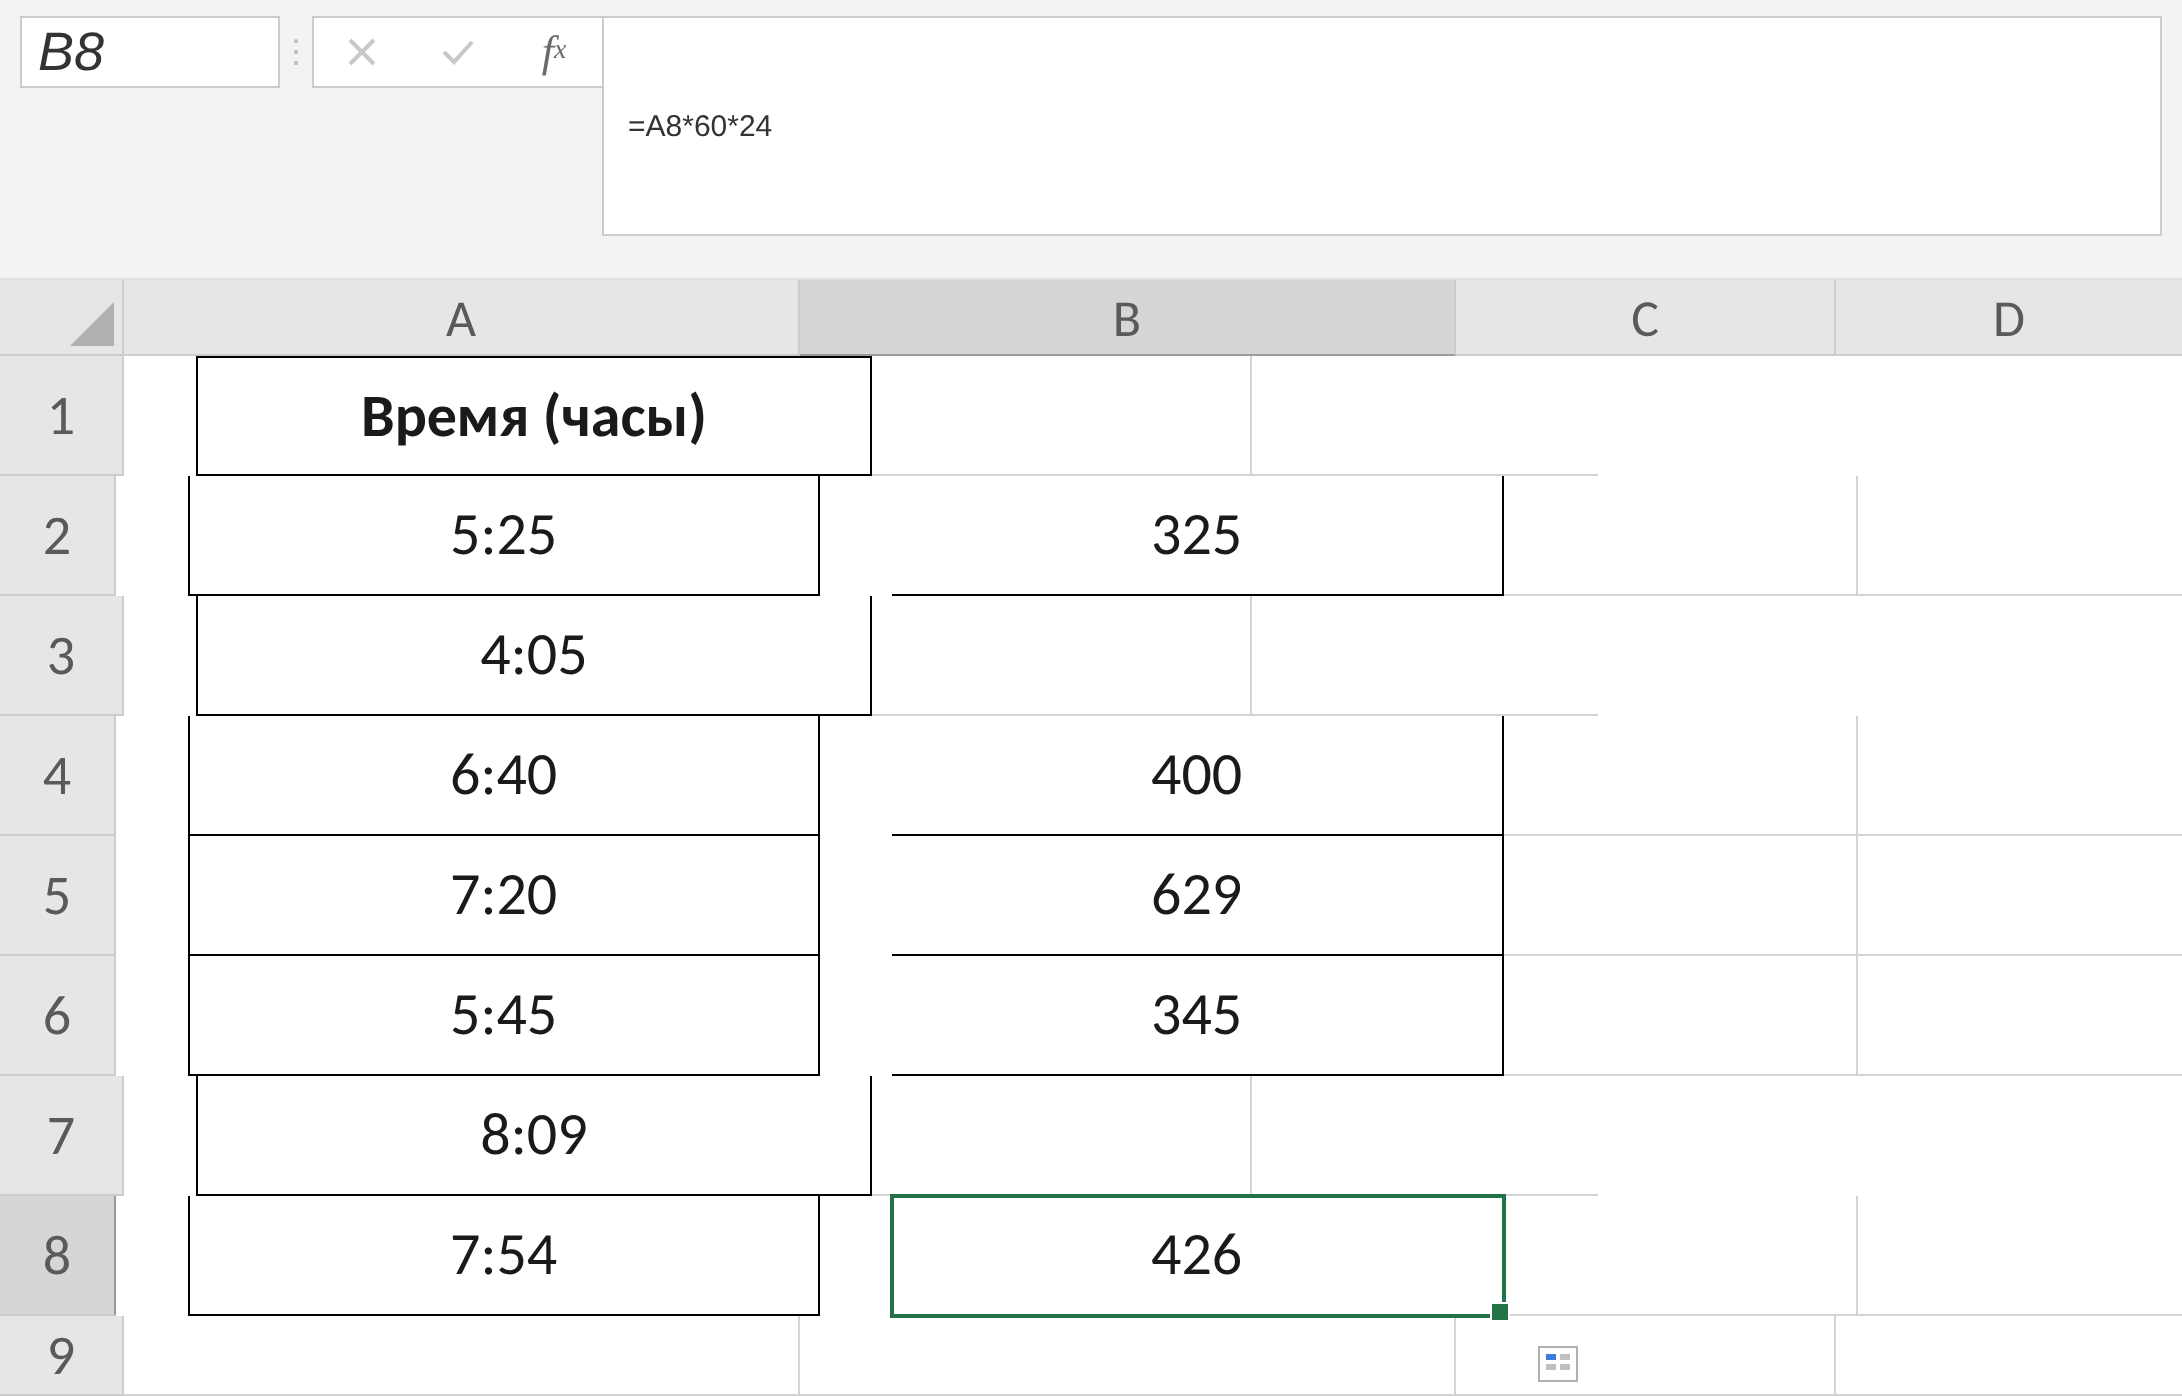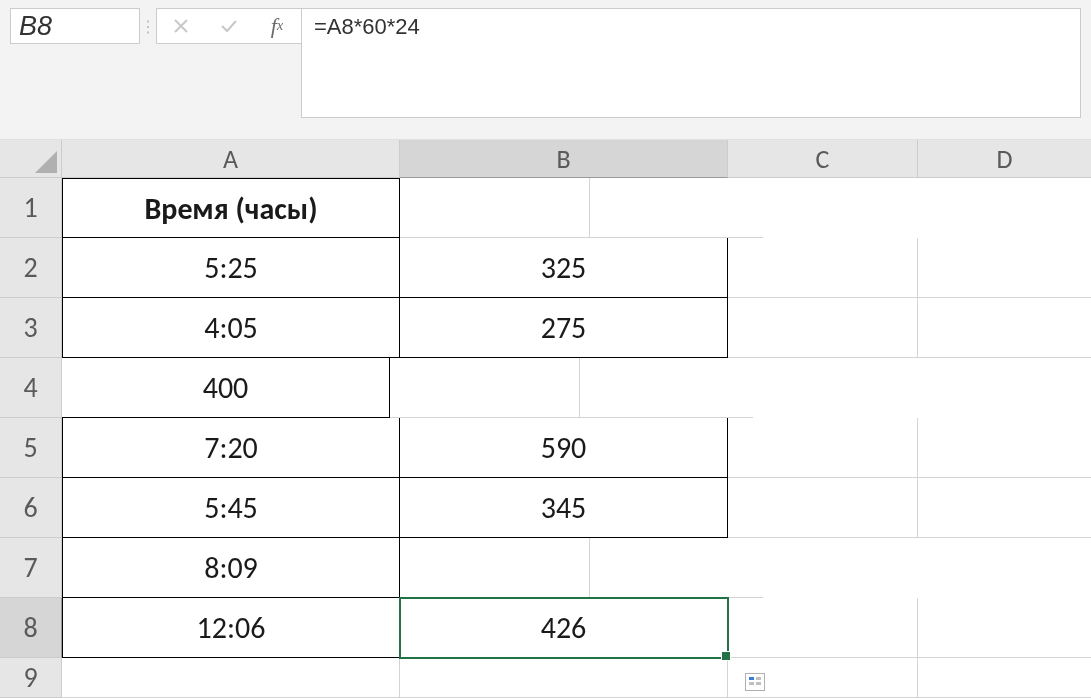--- a/index.html
+++ b/index.html
@@ -83,23 +83,24 @@
     flex:1;
     background:#ffffff;
     border:1px solid #cccccc;
     min-height:110px;
     padding:4px 10px;
   }
   .formula-input {
     width:100%;
     border:none;
     outline:none;
-    font-size:22px;
+    font-size:15px;
     color:#333;
     background:transparent;
+    margin-top:41px;
   }
 
   .sheet-area {
     display:flex;
     flex-direction: column;
   }
 
   .col-headers-row {
     display:flex;
     height: 38px;
@@ -167,20 +168,21 @@
     background:#ffffff;
   }
   .cell.colA { width:338px; }
   .cell.colB { width:328px; }
   .cell.colC { width:190px; }
   .cell.colD { width:173px; border-right:none;}
 
   .tblcell {
     border-right:1.5px solid #000;
     border-bottom:1.5px solid #000;
+    margin-left:36px;
   }
   .tblcell.firstcol { border-left:1.5px solid #000; }
   .tblcell.firstrow { border-top:1.5px solid #000; }
   .cell.header-cell { font-weight:bold; }
 
   .selected-cell {
     position: relative;
     outline: 2px solid #217346;
     outline-offset: -1px;
     z-index: 2;
@@ -264,36 +266,36 @@
     <div class="row-header">2</div>
     <div class="cell colA tblcell firstcol">5:25</div>
     <div class="cell colB tblcell">325</div>
     <div class="cell colC"></div>
     <div class="cell colD"></div>
   </div>
 
   <div class="grid-row">
     <div class="row-header">3</div>
     <div class="cell colA tblcell firstcol">4:05</div>
-    <div class="cell colB tblcell">275</div>
     <div class="cell colC"></div>
     <div class="cell colD"></div>
   </div>
 
   <div class="grid-row">
     <div class="row-header">4</div>
+    <div class="cell colA tblcell firstcol">6:40</div>
     <div class="cell colB tblcell">400</div>
     <div class="cell colC"></div>
     <div class="cell colD"></div>
   </div>
 
   <div class="grid-row">
     <div class="row-header">5</div>
     <div class="cell colA tblcell firstcol">7:20</div>
-    <div class="cell colB tblcell">590</div>
+    <div class="cell colB tblcell">629</div>
     <div class="cell colC"></div>
     <div class="cell colD"></div>
   </div>
 
   <div class="grid-row">
     <div class="row-header">6</div>
     <div class="cell colA tblcell firstcol">5:45</div>
     <div class="cell colB tblcell">345</div>
     <div class="cell colC"></div>
     <div class="cell colD"></div>
@@ -301,21 +303,21 @@
 
   <div class="grid-row">
     <div class="row-header">7</div>
     <div class="cell colA tblcell firstcol">8:09</div>
     <div class="cell colC"></div>
     <div class="cell colD"></div>
   </div>
 
   <div class="grid-row">
     <div class="row-header active">8</div>
-    <div class="cell colA tblcell firstcol">12:06</div>
+    <div class="cell colA tblcell firstcol">7:54</div>
     <div class="cell colB tblcell selected-cell" style="position:relative;">
       <span>426</span>
       <div class="smart-tag">
         <svg viewBox="0 0 14 12">
           <rect x="1" y="1" width="5" height="3" fill="#3b7dd8"></rect>
           <rect x="8" y="1" width="5" height="3" fill="#c0c0c0"></rect>
           <rect x="1" y="6" width="5" height="3" fill="#c0c0c0"></rect>
           <rect x="8" y="6" width="5" height="3" fill="#c0c0c0"></rect>
         </svg>
       </div>

